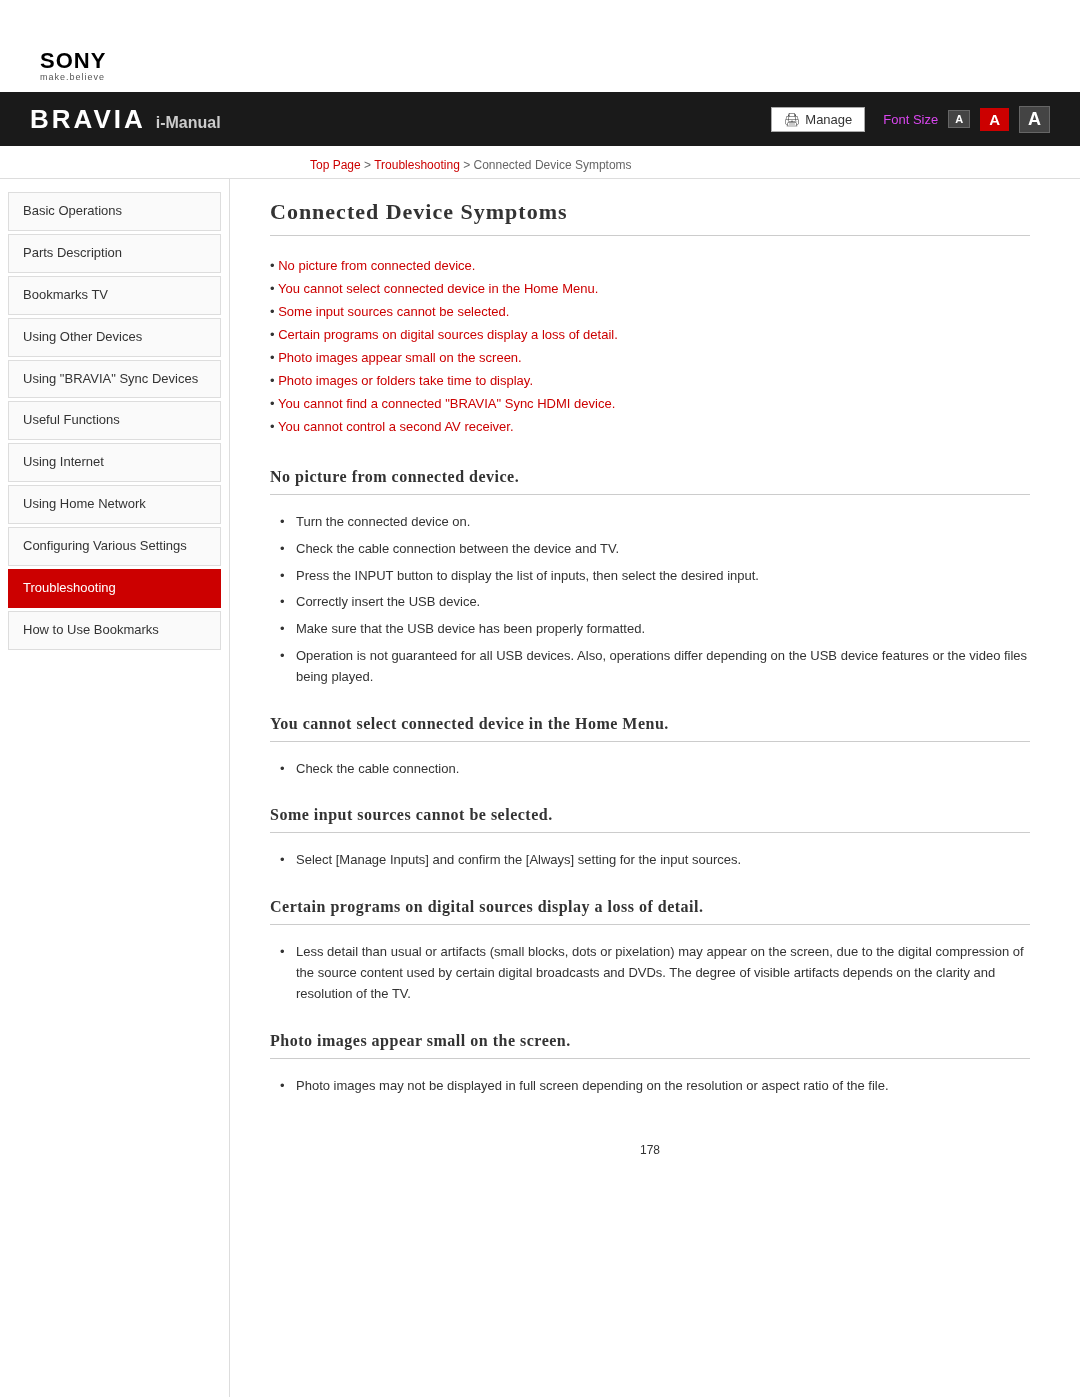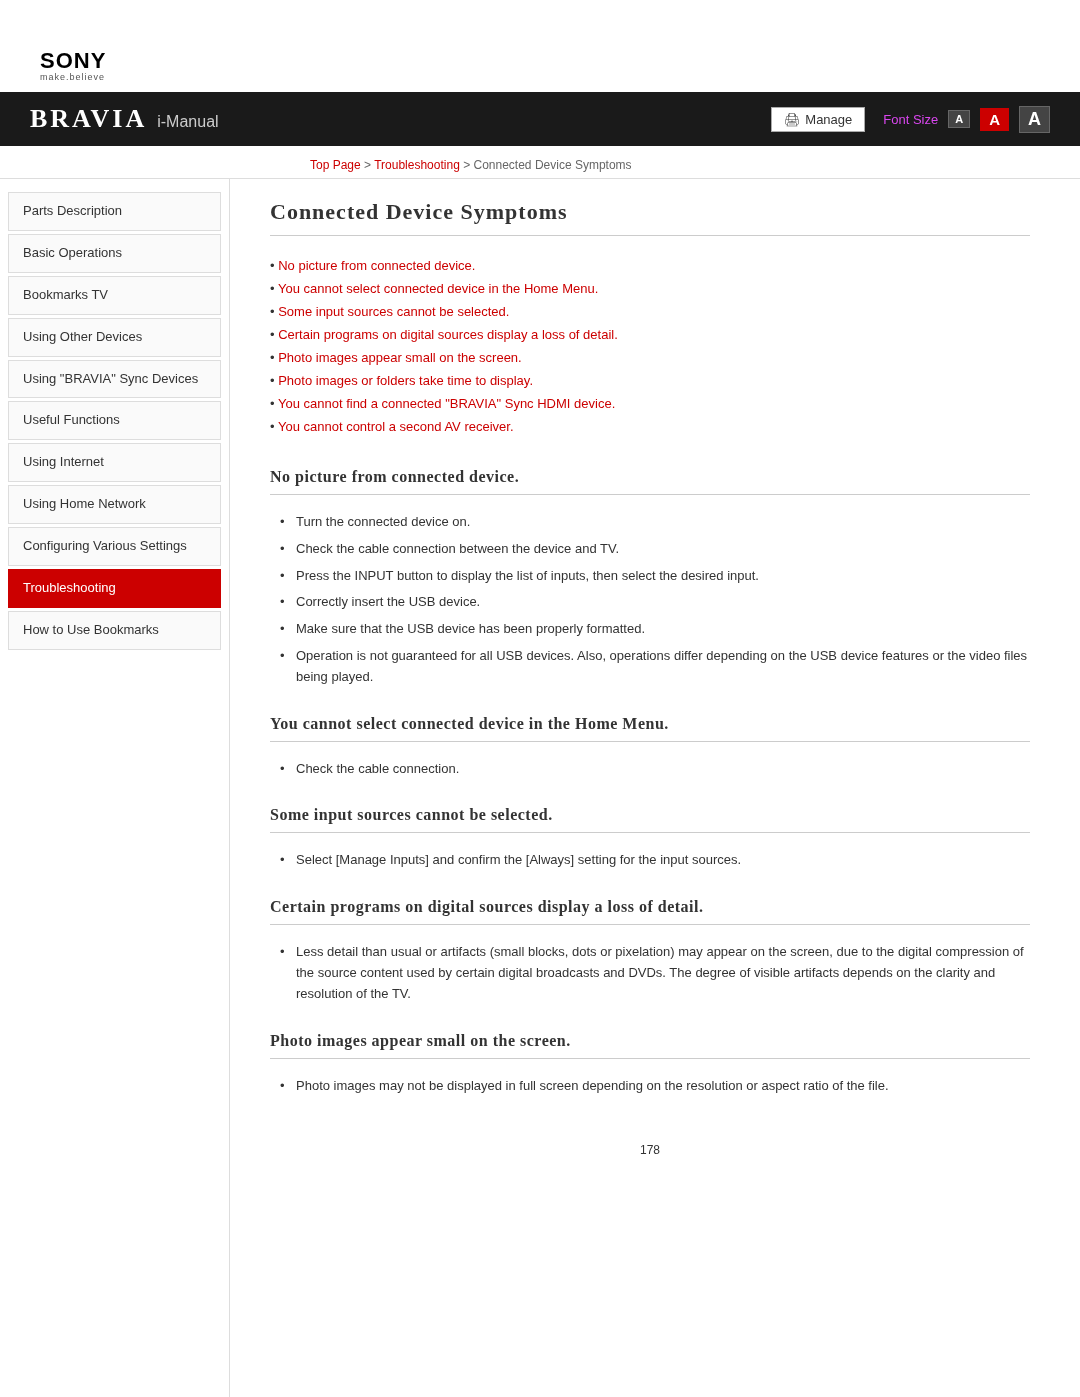--- a/index.html
+++ b/index.html
@@ -49,26 +49,26 @@
     .bravia-title {
       display: flex;
       align-items: baseline;
       gap: 10px;
     }
     .bravia-text {
       font-size: 26px;
       font-weight: 900;
       color: #fff;
       letter-spacing: 3px;
-      font-family: Liberation Serif, serif;
+      font-family: Liberation Sans, sans-serif;
     }
     .imanual-text {
       font-size: 16px;
       color: #ccc;
-      font-weight: normal;
+      font-weight: bold;
     }
     .header-controls {
       display: flex;
       align-items: center;
       gap: 10px;
     }
     .print-btn {
       background: #fff;
       border: 1px solid #aaa;
       padding: 4px 12px;
@@ -240,22 +240,22 @@
     </div>
   </div>
 
   <div class="breadcrumb-bar">
     <a href="#">Top Page</a><span> &gt; </span><a href="#">Troubleshooting</a><span> &gt; </span><span>Connected Device Symptoms</span>
   </div>
 
   <div class="main-layout">
 
     <div class="sidebar">
-    <div class="sidebar-item">Parts Description</div>
-        <div class="sidebar-item">Basic Operations</div>
+    <div class="sidebar-item">Basic Operations</div>
+        <div class="sidebar-item">Parts Description</div>
         <div class="sidebar-item">Bookmarks TV</div>
         <div class="sidebar-item">Using Other Devices</div>
         <div class="sidebar-item">Using "BRAVIA" Sync Devices</div>
         <div class="sidebar-item">Useful Functions</div>
         <div class="sidebar-item">Using Internet</div>
         <div class="sidebar-item">Using Home Network</div>
         <div class="sidebar-item">Configuring Various Settings</div>
         <div class="sidebar-item active">Troubleshooting</div>
         <div class="sidebar-item">How to Use Bookmarks</div>
       </div>

